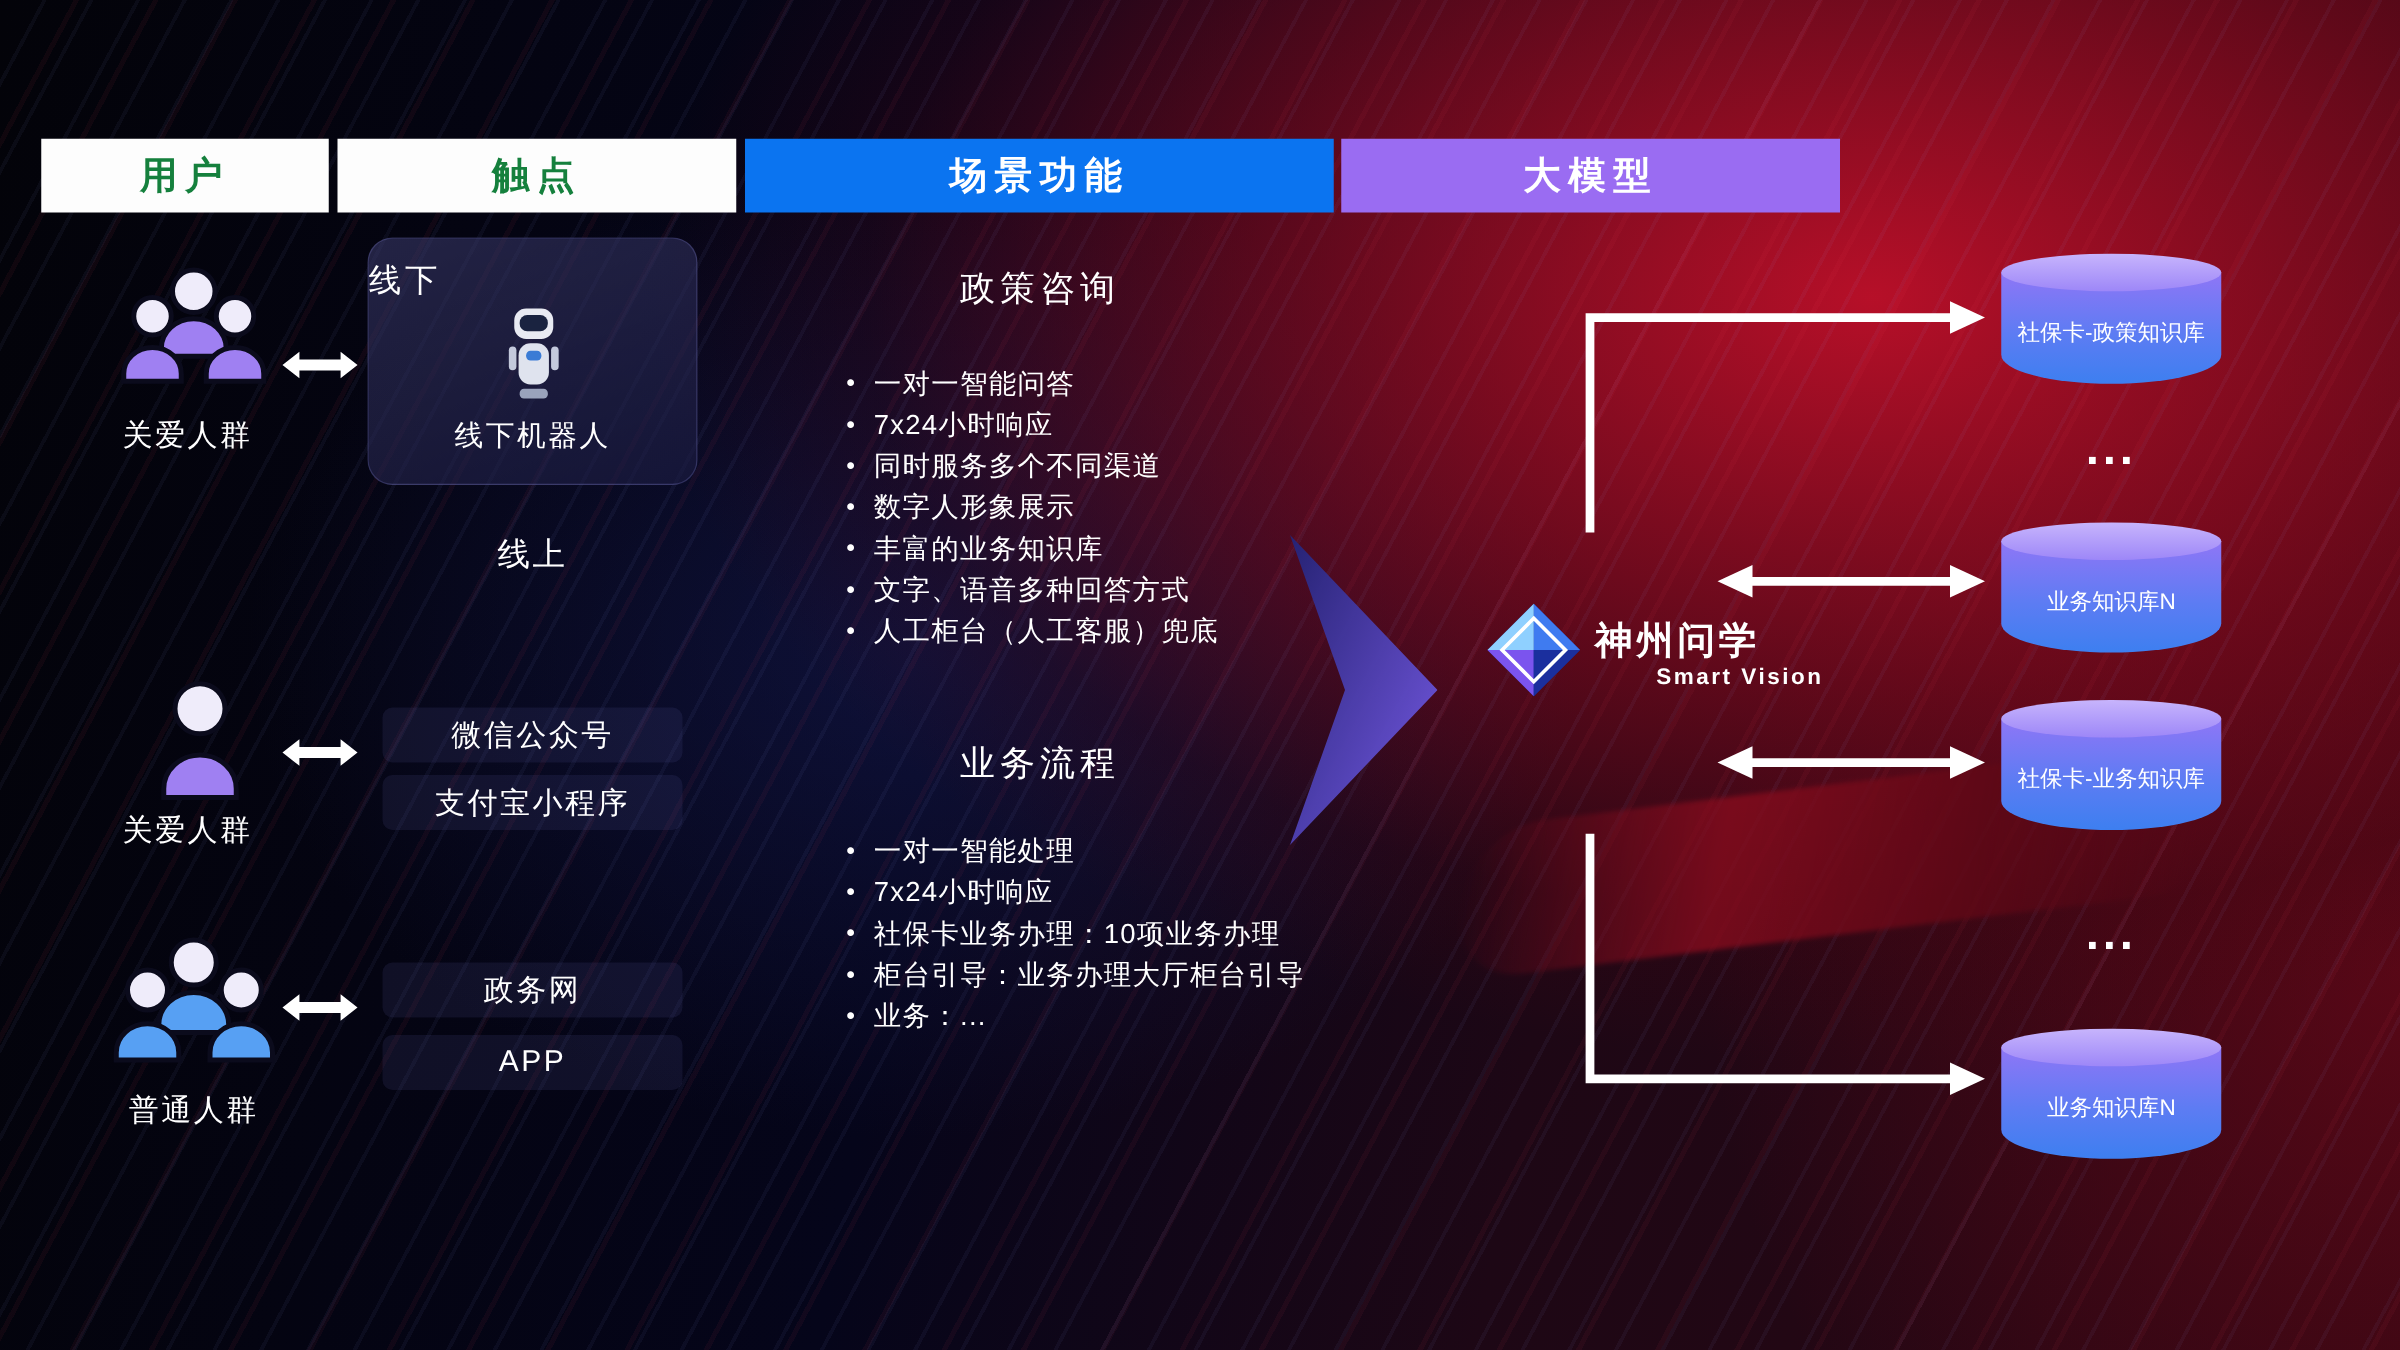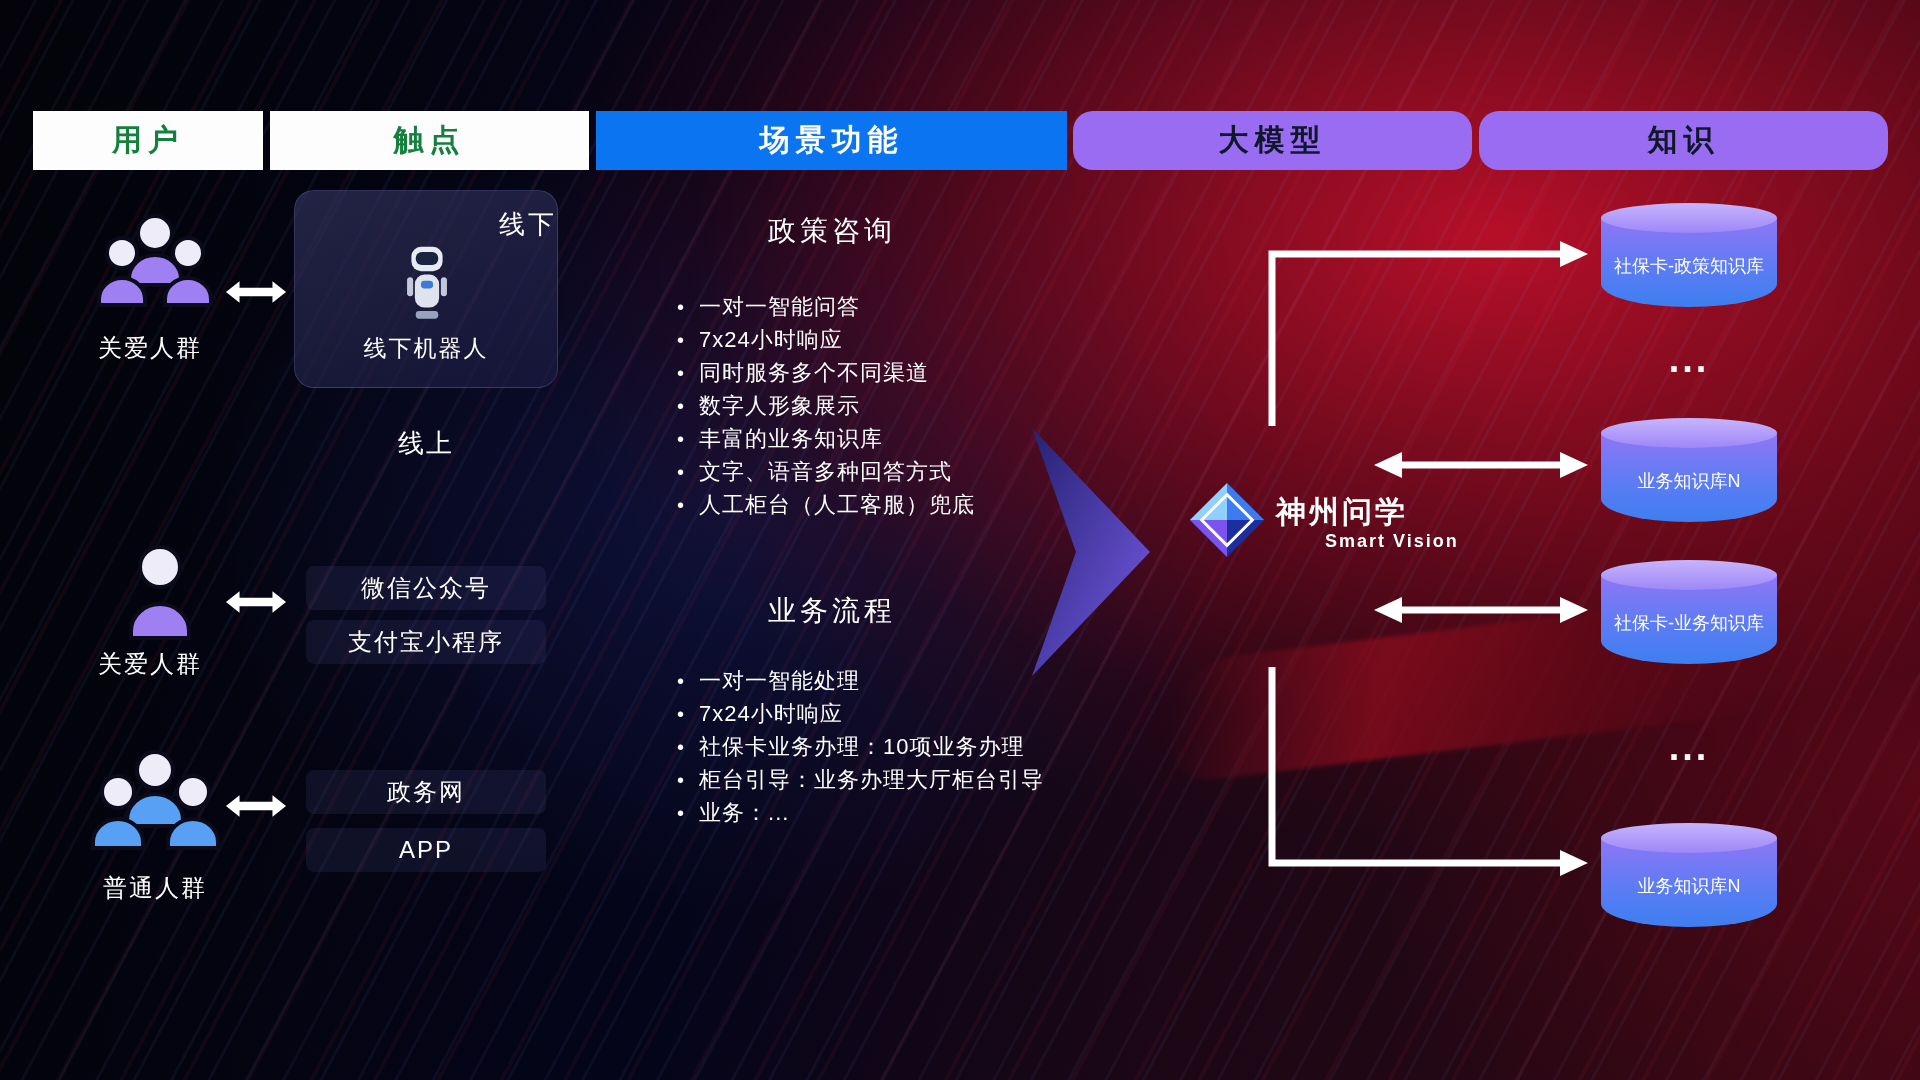--- a/index.html
+++ b/index.html
@@ -26,35 +26,35 @@
     filter: blur(2px); pointer-events: none;
   }
   
   .hdr {
     position: absolute; top: 111px; height: 59px;
     display: flex; align-items: center; justify-content: center;
     font-size: 30px; font-weight: 700; letter-spacing: 6px;
   }
   .hdr.white  { background: #fdfdfd; color: #15803d; }
   .hdr.blue   { background: #0b74f0; color: #ffffff; }
-  .hdr.purple { background: #9a6cf2; color: #0f172a; border-radius: 20px; }
+  .hdr.purple { background: #9a6cf2; color: #ffffff; }
 
   .lbl { position: absolute; text-align: center; font-size: 24px; color: #fff; letter-spacing: 2px; }
 
   .user-icon { position: absolute; }
 
   .harrow { position: absolute; width: 62px; height: 28px; }
 
   .tp-card {
     position: absolute; left: 294px; top: 190px; width: 264px; height: 198px;
     border-radius: 20px;
     background: linear-gradient(160deg, rgba(62,62,112,0.55), rgba(28,28,66,0.6));
     border: 1px solid rgba(130,130,210,0.25);
   }
-  .tp-card .tp-title { position: absolute; left: 0; top: 16px; width: 100%; text-align: right; font-size: 26px; letter-spacing: 3px; padding-left: 36px; }
+  .tp-card .tp-title { position: absolute; left: 0; top: 16px; width: 100%; text-align: left; font-size: 26px; letter-spacing: 3px; }
   .tp-card .robot { position: absolute; left: 106px; top: 52px; width: 52px; height: 84px; }
   .tp-card .tp-sub { position: absolute; left: 0; top: 142px; width: 100%; text-align: center; font-size: 23px; letter-spacing: 2px; }
 
   .channel {
     position: absolute; left: 306px; width: 240px; height: 44px;
     display: flex; align-items: center; justify-content: center;
     font-size: 24px; letter-spacing: 2px;
     background: rgba(90,95,160,0.14); border-radius: 8px;
   }
 
@@ -89,21 +89,20 @@
 <body>
 
 <div id="stage">
   <div class="streaks"></div>
   <div class="swoosh"></div>
 
   <div class="hdr white" style="left:33px;   width:230px;">用户</div>
   <div class="hdr white" style="left:270px;  width:319px;font-family:Liberation Serif, serif;">触点</div>
   <div class="hdr blue" style="left:596px;  width:471px;">场景功能</div>
   <div class="hdr purple" style="left:1073px; width:399px;">大模型</div>
-  <div class="hdr purple" style="left:1479px; width:409px;">知识</div>
 
   <div class="user-icon" style="left:95px; top:213px;">
     <svg width="120" height="105" viewBox="0 0 120 105">
       <circle cx="60" cy="20" r="17" fill="#efecfa" stroke="#0b0b1c" stroke-width="4"></circle>
       <path d="M34 66 a26 24 0 0 1 52 0 v6 h-52 z" fill="#9f80f2" stroke="#0b0b1c" stroke-width="4"></path>
       <circle cx="27" cy="40" r="15" fill="#efecfa" stroke="#0b0b1c" stroke-width="4"></circle>
       <path d="M4 86 a23 21 0 0 1 46 0 v6 h-46 z" fill="#9f80f2" stroke="#0b0b1c" stroke-width="4"></path>
       <circle cx="93" cy="40" r="15" fill="#efecfa" stroke="#0b0b1c" stroke-width="4"></circle>
       <path d="M70 86 a23 21 0 0 1 46 0 v6 h-46 z" fill="#9f80f2" stroke="#0b0b1c" stroke-width="4"></path>
     </svg>

